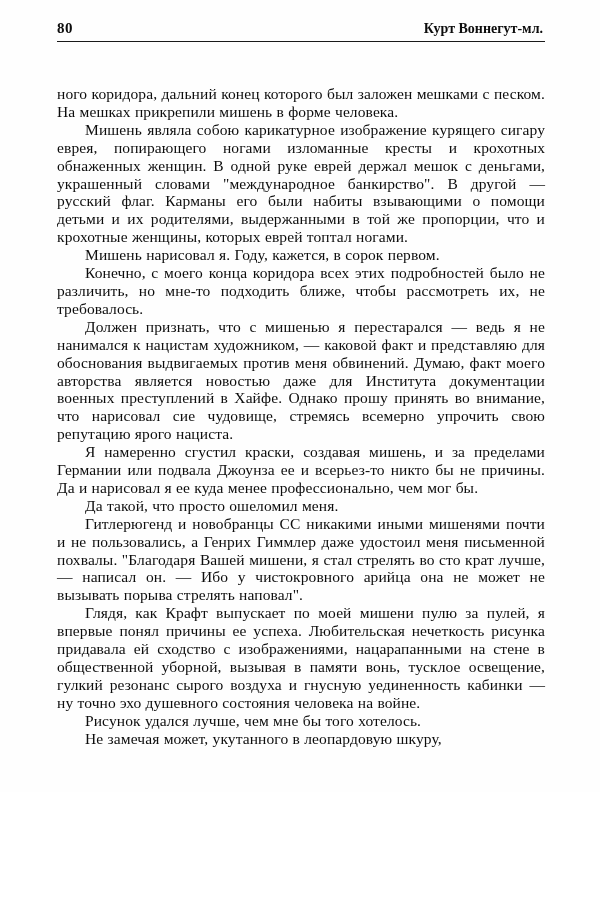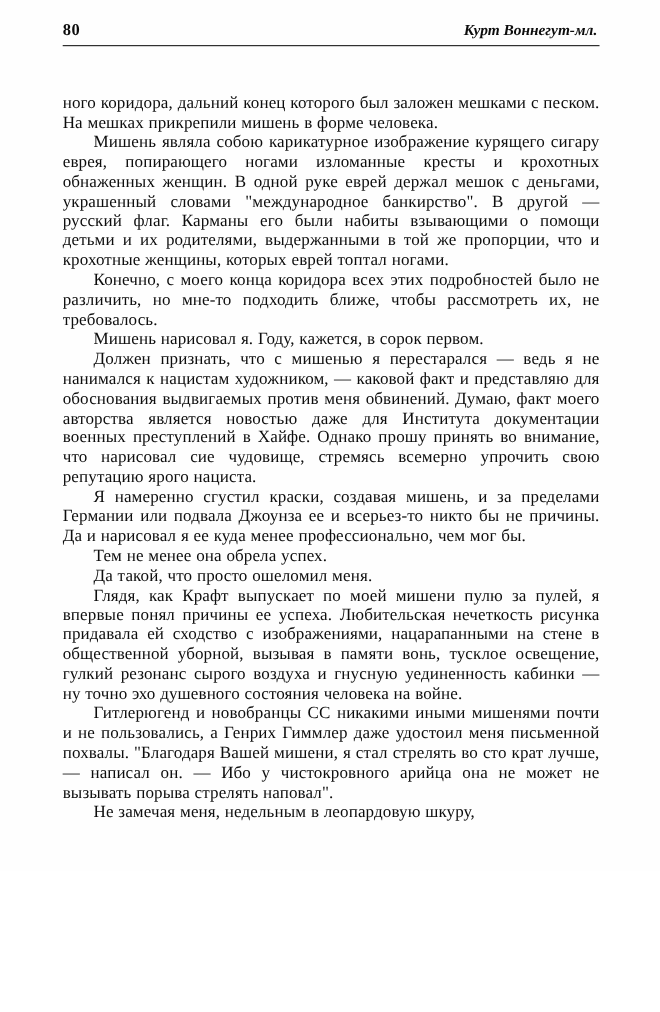--- a/index.html
+++ b/index.html
@@ -24,21 +24,20 @@
     align-items: baseline;
     font-size: 15px;
     font-weight: bold;
     padding: 0 2px 0 0;
   }
   .page-number {
     font-weight: bold;
     letter-spacing: 0.5px;
   }
   .running-title {
-    font-style: italic;
     font-weight: bold;
     font-size: 14px;
     text-align: right;
   }
   .header-rule {
     border: none;
     border-top: 1.6px solid #1a1a1a;
     margin: 4px 0 10px 0;
   }
   .body-text {
@@ -67,24 +66,24 @@
   <header class="page-header">
     <span class="page-number">80</span>
     <span class="running-title">Курт Воннегут-мл.</span>
   </header>
 
   <hr class="header-rule">
 
   <main class="body-text">
     <p class="noindent">ного коридора, дальний конец которого был заложен мешками с песком. На мешках прикрепили мишень в форме человека.</p>
     <p>Мишень являла собою карикатурное изображение курящего сигару еврея, попирающего ногами изломанные кресты и крохотных обнаженных женщин. В одной руке еврей держал мешок с деньгами, украшенный словами "международное банкирство". В другой — русский флаг. Карманы его были набиты взывающими о помощи детьми и их родителями, выдержанными в той же пропорции, что и крохотные женщины, которых еврей топтал ногами.</p>
+    <p>Мишень нарисовал я. Году, кажется, в сорок первом.</p>
     <p>Конечно, с моего конца коридора всех этих подробностей было не различить, но мне-то подходить ближе, чтобы рассмотреть их, не требовалось.</p>
-    <p>Мишень нарисовал я. Году, кажется, в сорок первом.</p>
     <p>Должен признать, что с мишенью я перестарался — ведь я не нанимался к нацистам художником, — каковой факт и представляю для обоснования выдвигаемых против меня обвинений. Думаю, факт моего авторства является новостью даже для Института документации военных преступлений в Хайфе. Однако прошу принять во внимание, что нарисовал сие чудовище, стремясь всемерно упрочить свою репутацию ярого нациста.</p>
     <p>Я намеренно сгустил краски, создавая мишень, и за пределами Германии или подвала Джоунза ее и всерьез-то никто бы не причины. Да и нарисовал я ее куда менее профессионально, чем мог бы.</p>
-    <p>Тем не менее она обрела успех.</p>
     <p>Да такой, что просто ошеломил меня.</p>
+    <p>Гитлерюгенд и новобранцы СС никакими иными мишенями почти и не пользовались, а Генрих Гиммлер даже удостоил меня письменной похвалы. "Благодаря Вашей мишени, я стал стрелять во сто крат лучше, — написал он. — Ибо у чистокровного арийца она не может не вызывать порыва стрелять наповал".</p>
     <p>Глядя, как Крафт выпускает по моей мишени пулю за пулей, я впервые понял причины ее успеха. Любительская нечеткость рисунка придавала ей сходство с изображениями, нацарапанными на стене в общественной уборной, вызывая в памяти вонь, тусклое освещение, гулкий резонанс сырого воздуха и гнусную уединенность кабинки — ну точно эхо душевного состояния человека на войне.</p>
-    <p>Гитлерюгенд и новобранцы СС никакими иными мишенями почти и не пользовались, а Генрих Гиммлер даже удостоил меня письменной похвалы. "Благодаря Вашей мишени, я стал стрелять во сто крат лучше, — написал он. — Ибо у чистокровного арийца она не может не вызывать порыва стрелять наповал".</p>
-    <p>Не замечая меня, недельным в леопардовую шкуру,</p>
+    <p>Рисунок удался лучше, чем мне бы того хотелось.</p>
+    <p>Не замечая может, укутанного в леопардовую шкуру,</p>
   </main>
 
 </div>
 
 </body></html>

